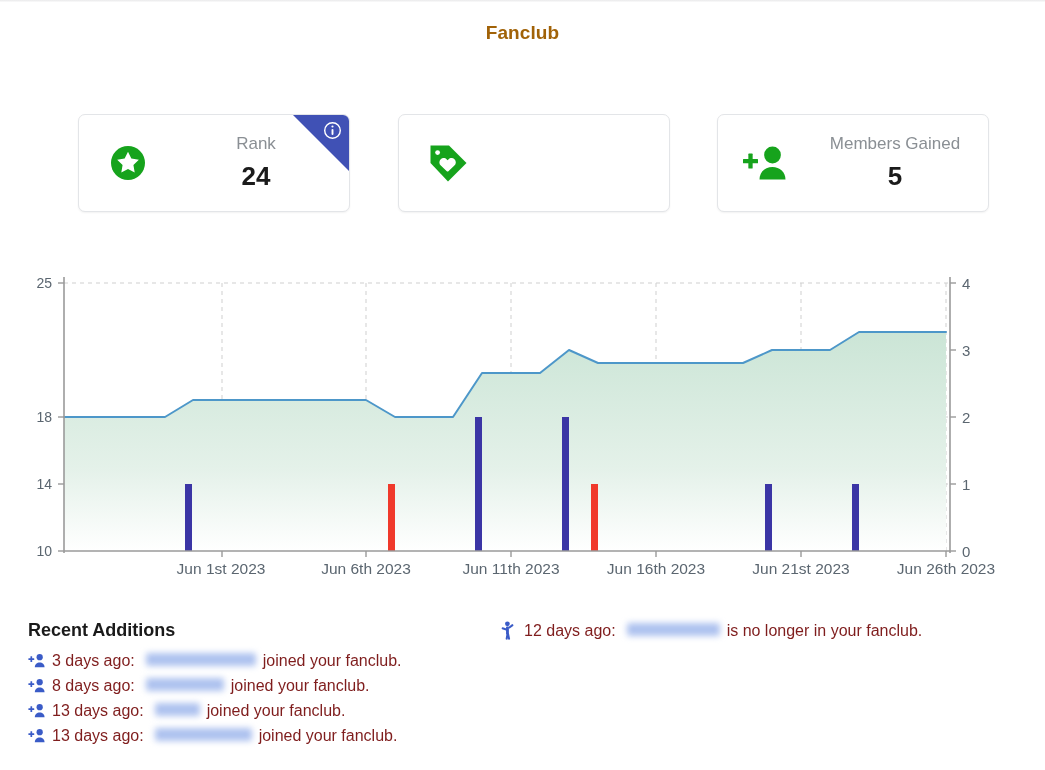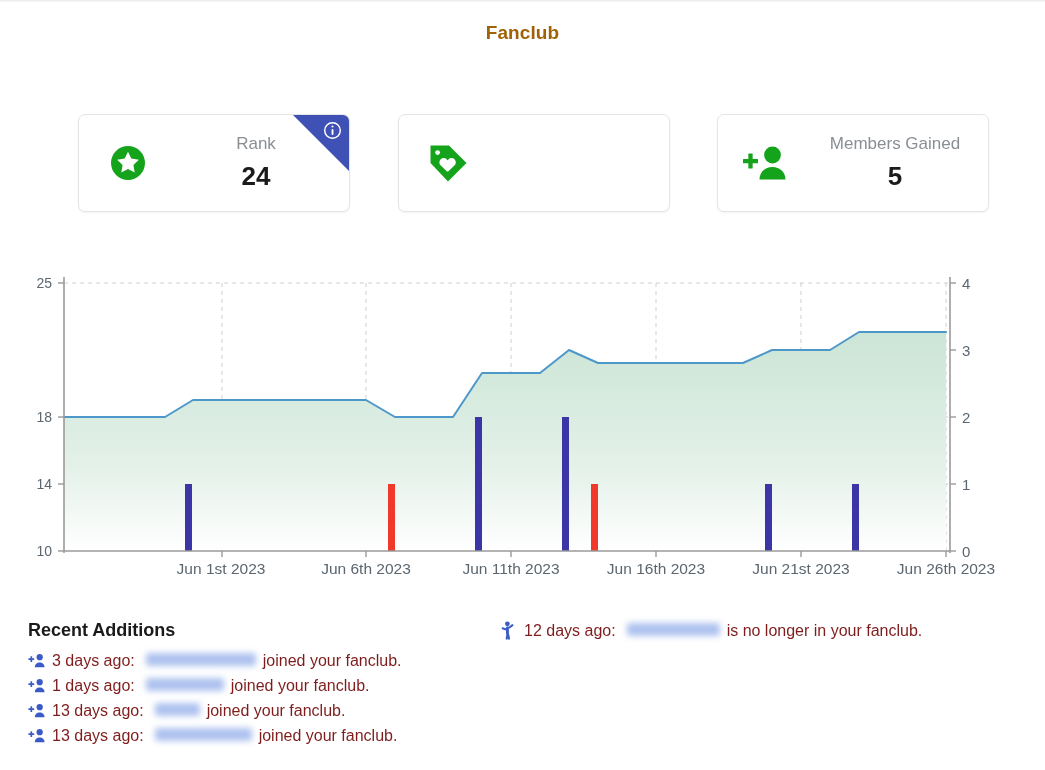--- a/index.html
+++ b/index.html
@@ -379,21 +379,21 @@
         <span class="li-icon">
           <svg width="19" height="16" viewBox="0 0 26 22" aria-hidden="true">
             <g fill="#3a5bc7">
               <rect x="0.5" y="7.3" width="8" height="2.4" rx="0.4"></rect>
               <rect x="3.3" y="4.5" width="2.4" height="8" rx="0.4"></rect>
               <circle cx="16" cy="5.8" r="4.3"></circle>
               <path d="M9.3 19.5 c0 -3.9 3 -6.4 6.7 -6.4 s6.7 2.5 6.7 6.4 Z"></path>
             </g>
           </svg>
         </span>
-        <span class="li-when">1 days ago:</span>
+        <span class="li-when">8 days ago:</span>
         <span class="redacted" style="width:78px"></span>
         <span>joined your fanclub.</span>
       </div>
 
       <div class="list-item">
         <span class="li-icon">
           <svg width="19" height="16" viewBox="0 0 26 22" aria-hidden="true">
             <g fill="#3a5bc7">
               <rect x="0.5" y="7.3" width="8" height="2.4" rx="0.4"></rect>
               <rect x="3.3" y="4.5" width="2.4" height="8" rx="0.4"></rect>

